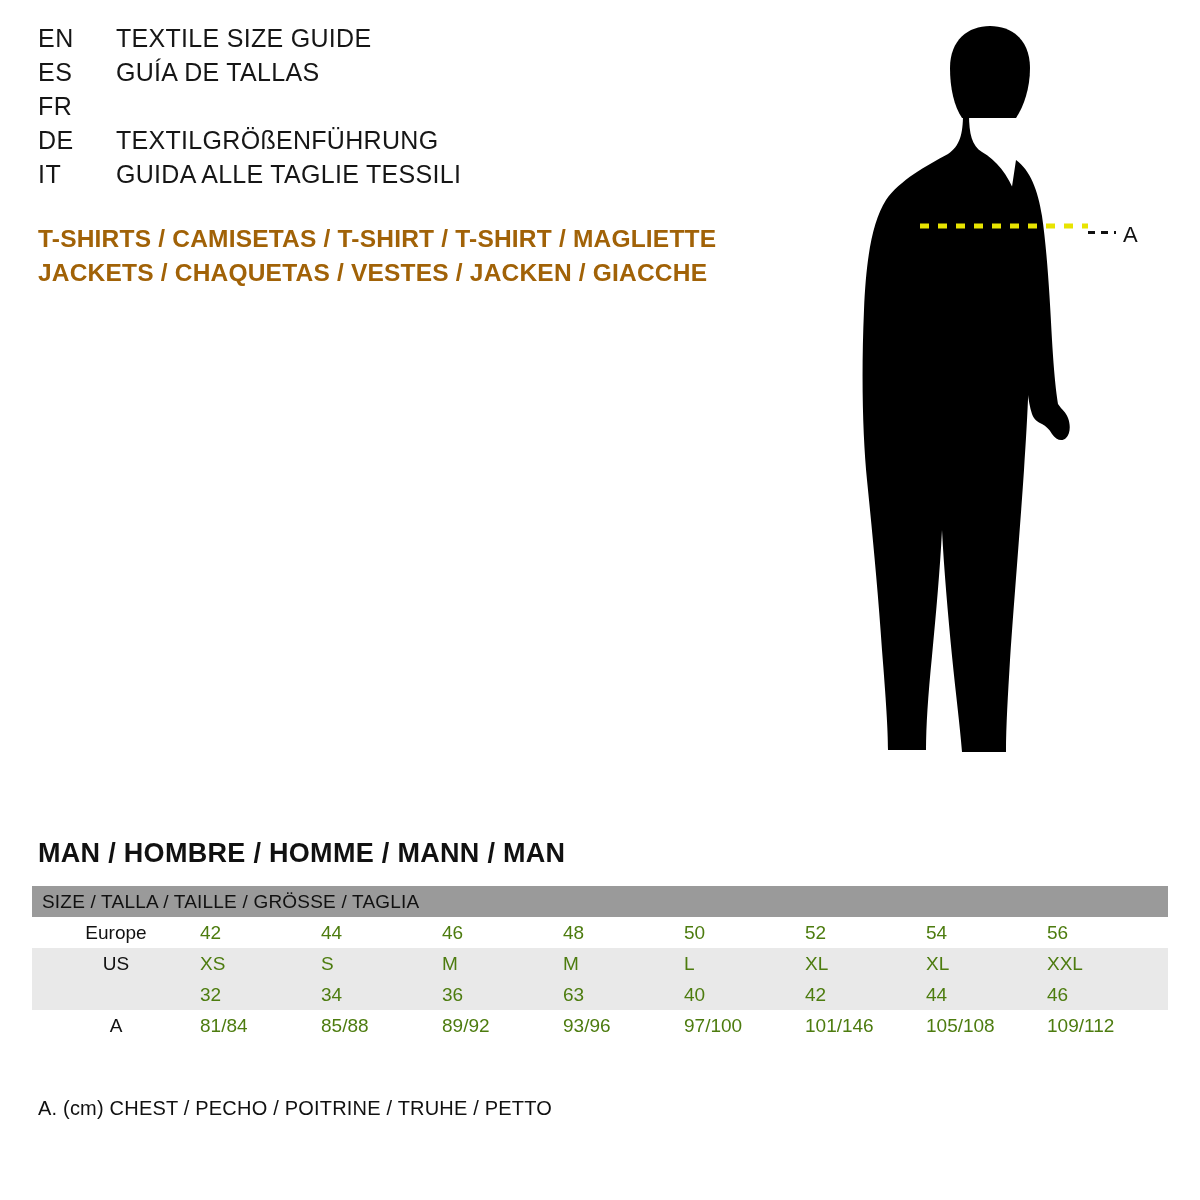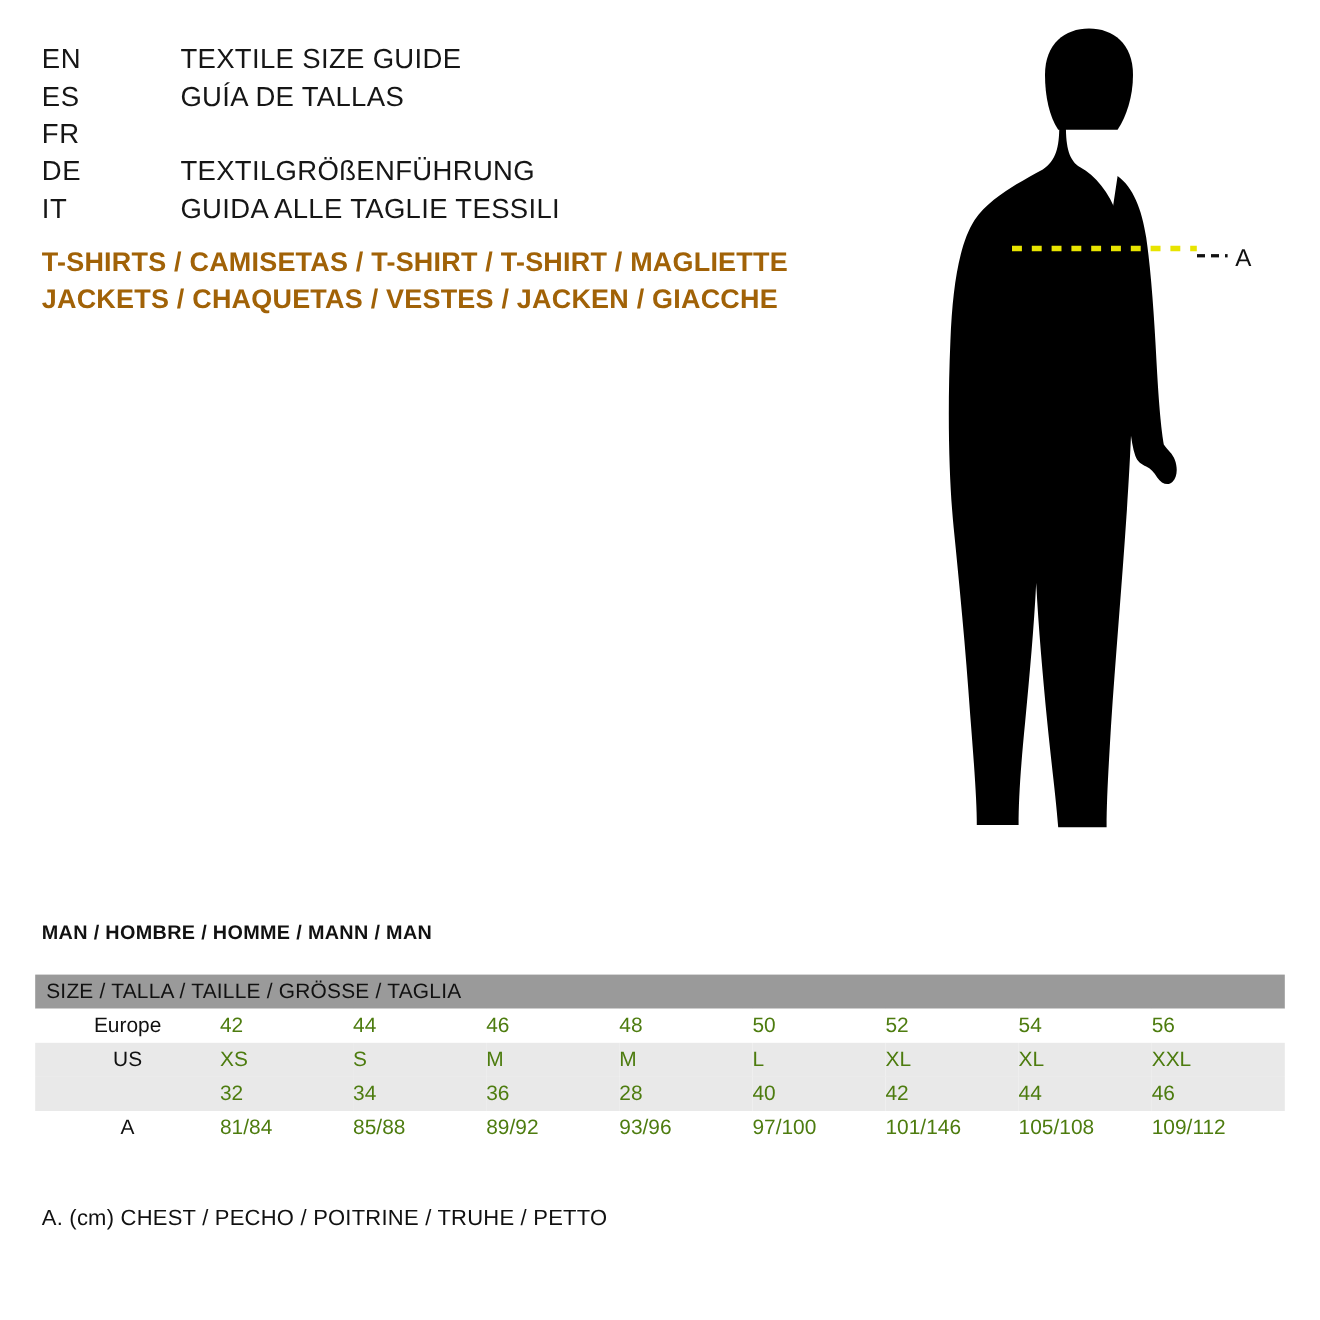--- a/index.html
+++ b/index.html
@@ -19,40 +19,39 @@
   .page {
     position: relative;
     width: 1200px;
     height: 1200px;
   }
 
   
   .lang-block {
     position: absolute;
     left: 38px;
-    top: 40px;
+    top: 24px;
     width: 720px;
   }
   .lang-row {
     display: flex;
     align-items: baseline;
     height: 34px;
   }
   .lang-code {
     width: 78px;
     font-size: 25px;
     letter-spacing: 0.5px;
     color: #161616;
   }
   .lang-text {
     font-size: 25px;
     letter-spacing: 0.3px;
     color: #161616;
     white-space: nowrap;
-    margin-left: 48px;
   }
 
   .garment-lines {
     position: absolute;
     left: 38px;
     top: 222px;
     width: 760px;
   }
   .garment-line {
     font-size: 24.5px;
@@ -88,21 +87,21 @@
     width: 28px;
     height: 3px;
     background: repeating-linear-gradient(to right, #111 0 7px, transparent 7px 13px);
   }
 
   
   .section-title {
     position: absolute;
     left: 38px;
     top: 838px;
-    font-size: 18px;
+    font-size: 27px;
     font-weight: bold;
     letter-spacing: 0.3px;
     color: #111;
   }
 
   table.size-table {
     position: absolute;
     left: 32px;
     top: 886px;
     width: 1136px;
@@ -265,21 +264,21 @@
         <td class="cell">L</td>
         <td class="cell">XL</td>
         <td class="cell">XL</td>
         <td class="cell">XXL</td>
       </tr>
       <tr class="row-gray">
         <td class="rowlabel"></td>
         <td class="cell">32</td>
         <td class="cell">34</td>
         <td class="cell">36</td>
-        <td class="cell">28</td>
+        <td class="cell">63</td>
         <td class="cell">40</td>
         <td class="cell">42</td>
         <td class="cell">44</td>
         <td class="cell">46</td>
       </tr>
       <tr class="row-light">
         <td class="rowlabel">A</td>
         <td class="cell">81/84</td>
         <td class="cell">85/88</td>
         <td class="cell">89/92</td>

